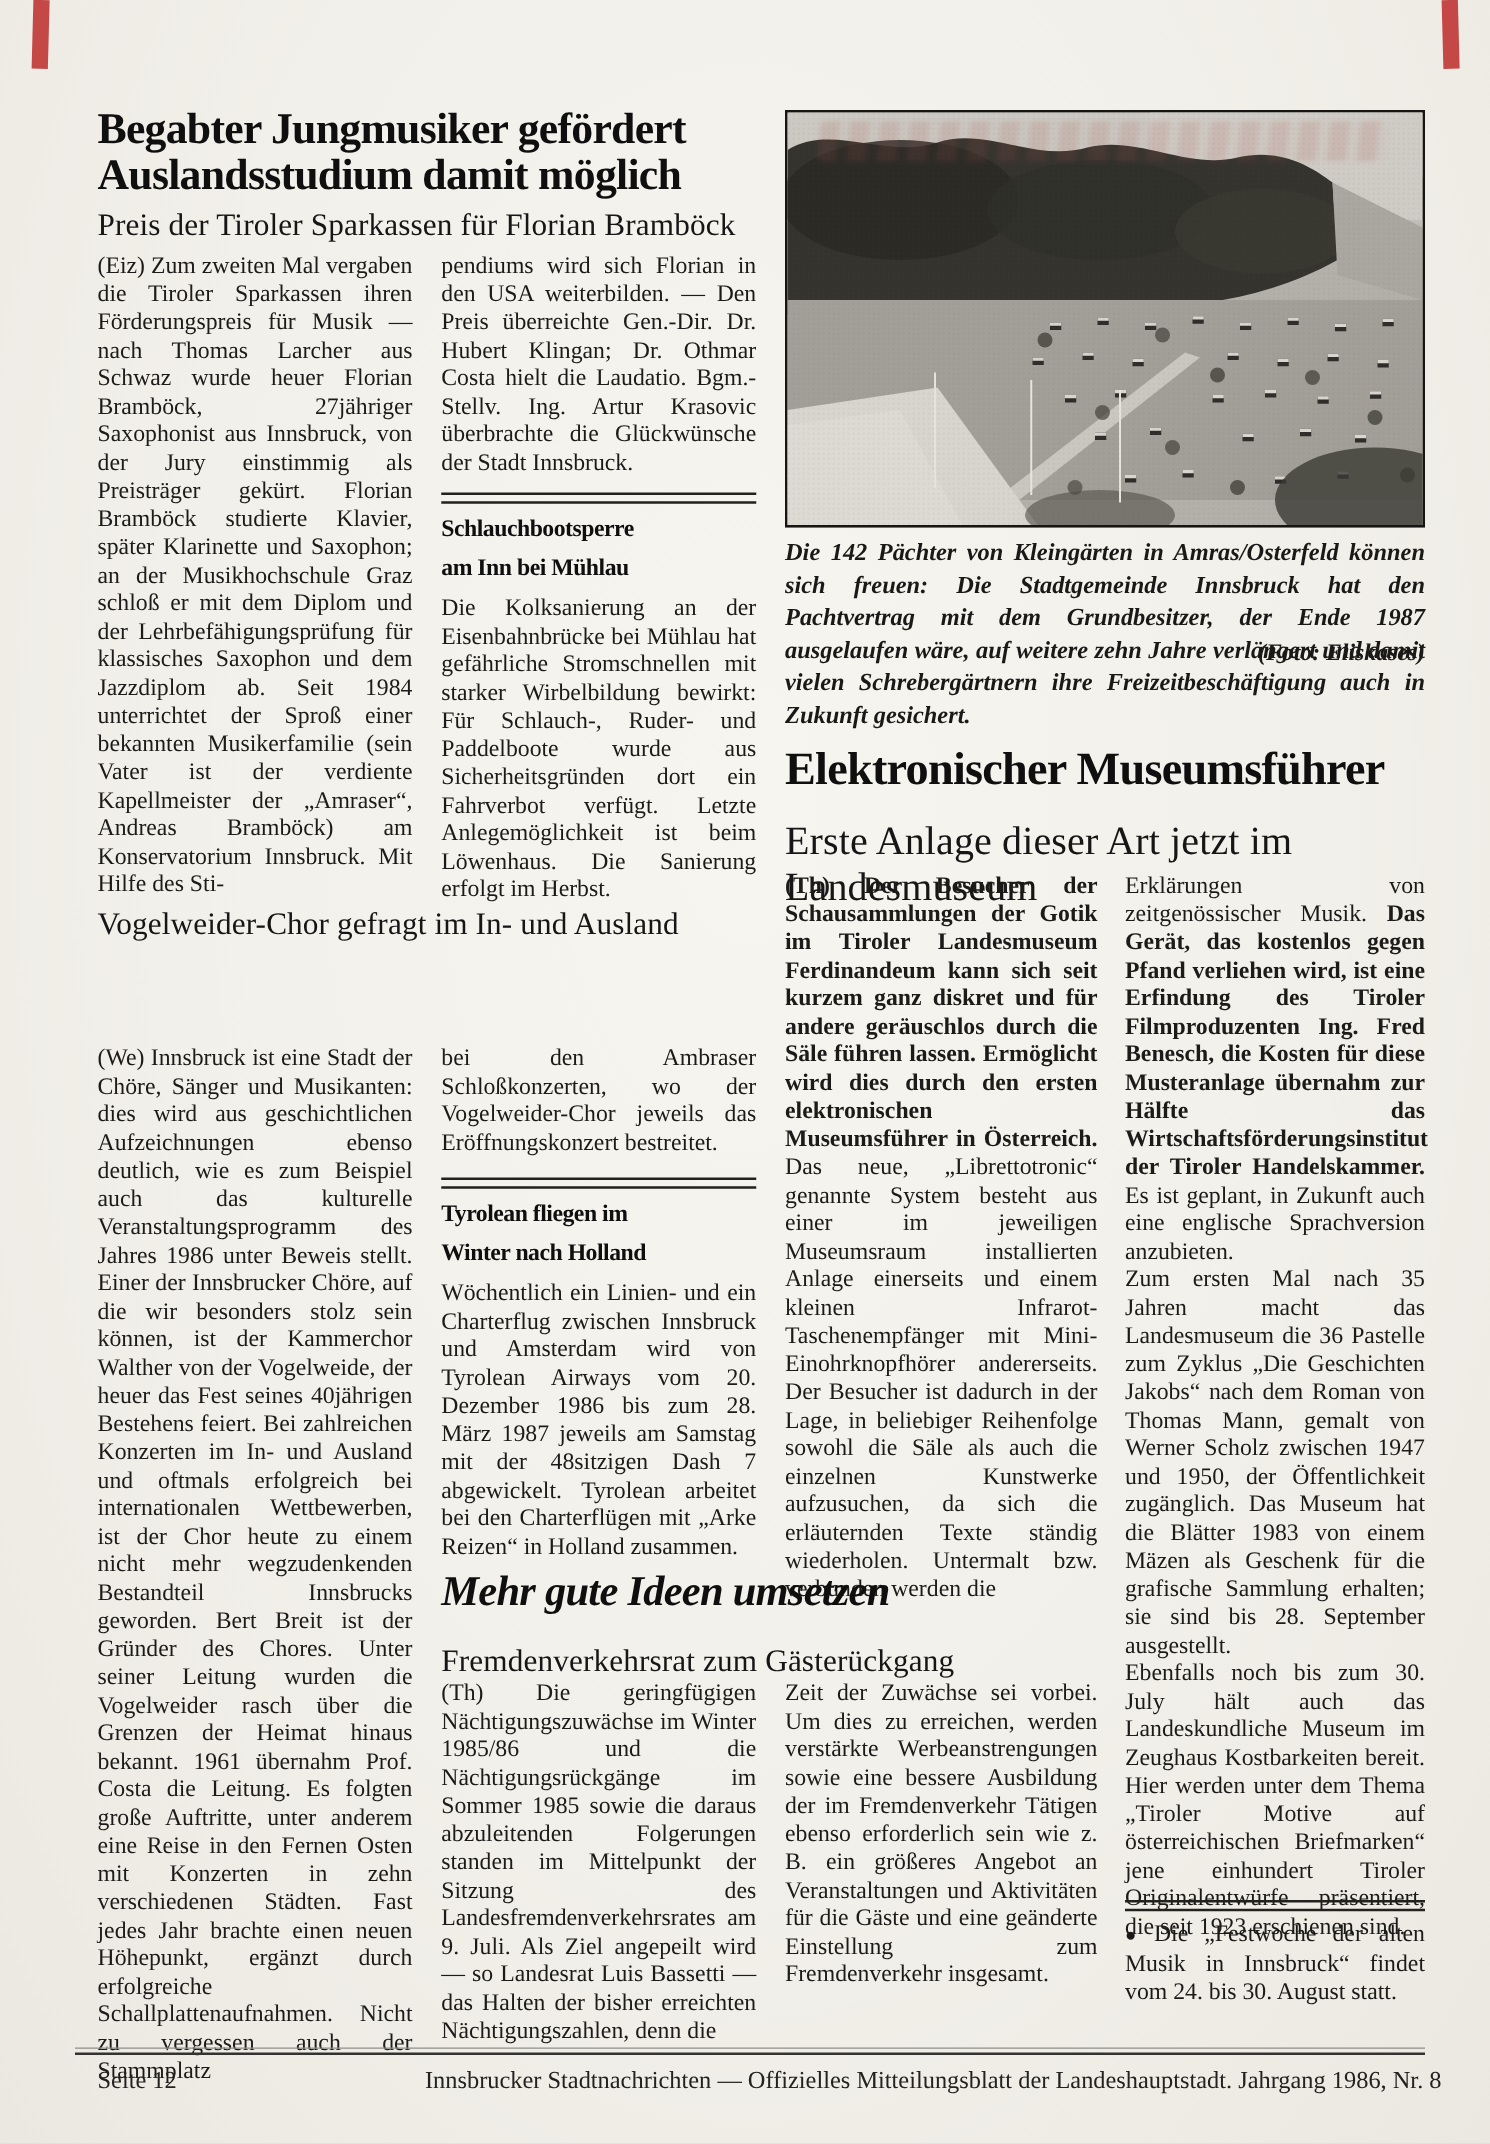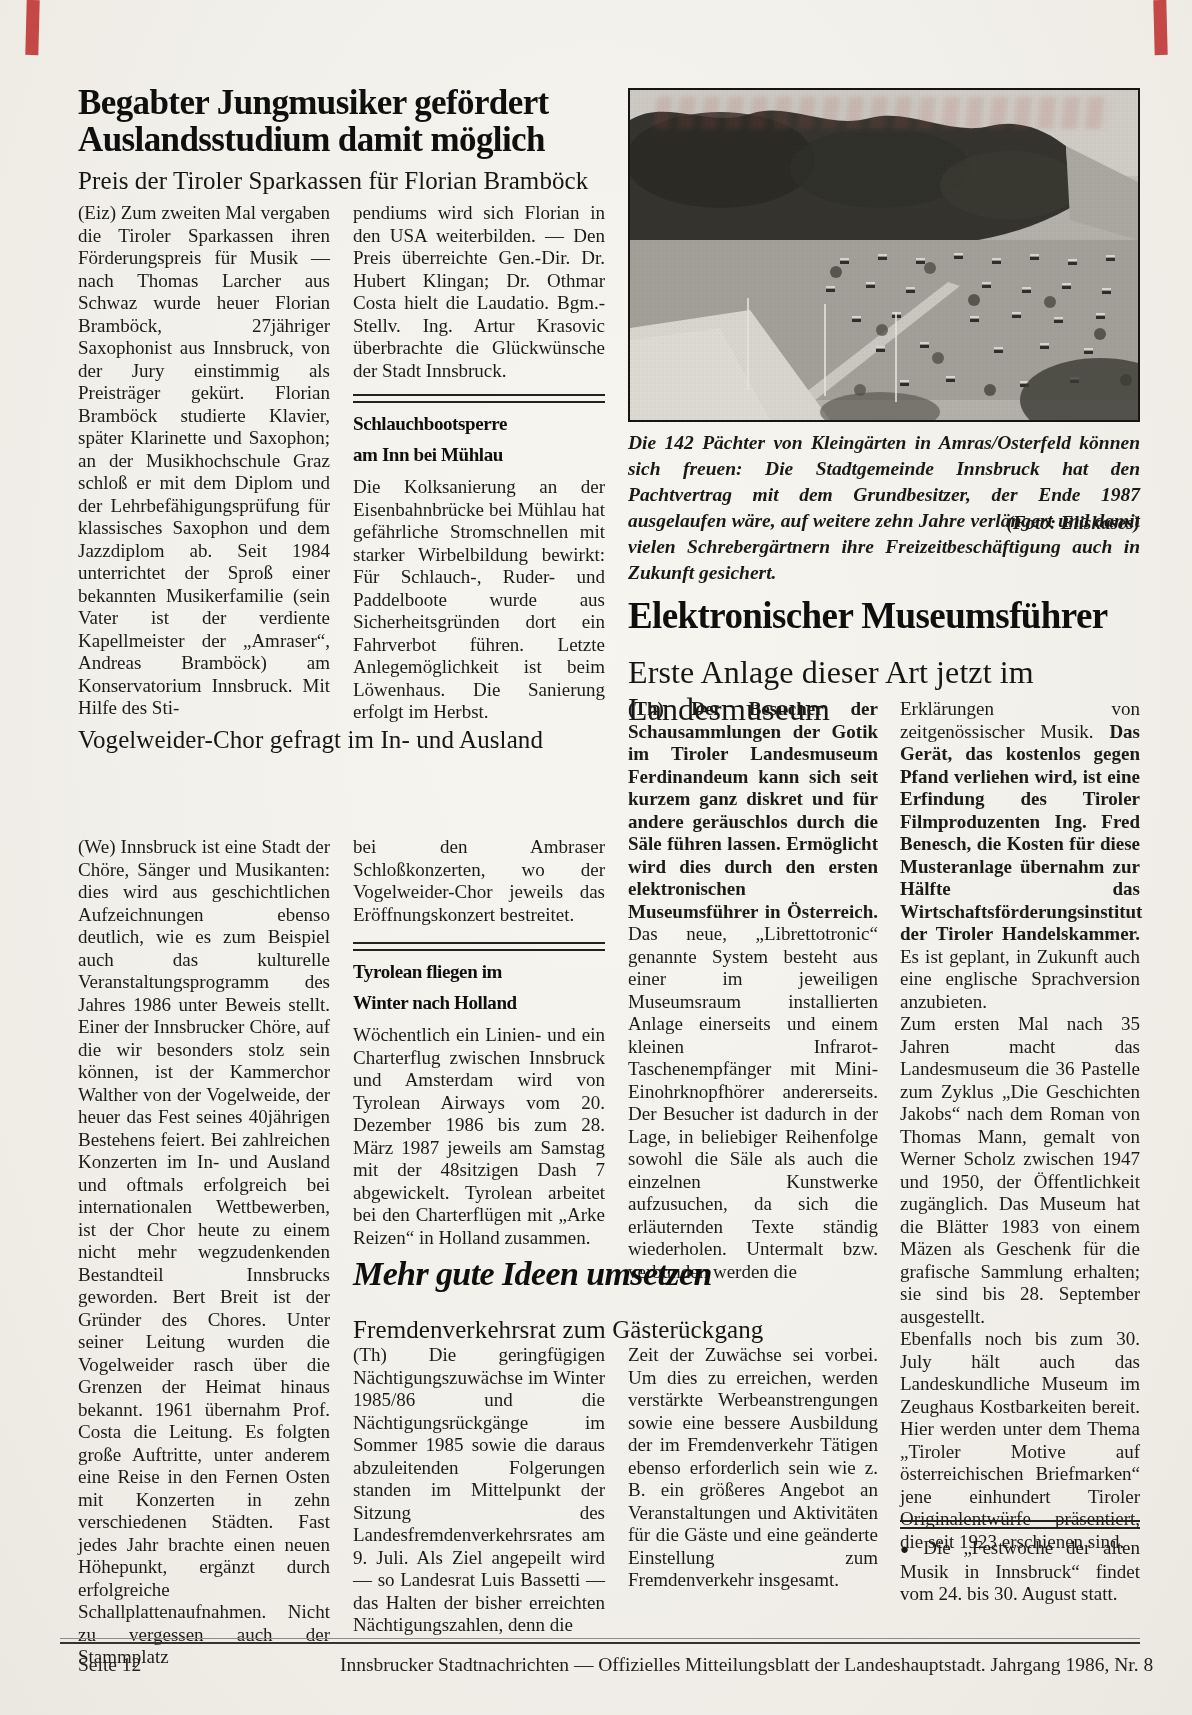--- a/index.html
+++ b/index.html
@@ -42,21 +42,21 @@
     <div class="h-big" style="font-size:35px;">Begabter Jungmusiker gefördert
 Auslandsstudium damit möglich</div>
     <div class="sub" style="margin-top:8px;">Preis der Tiroler Sparkassen für Florian Bramböck</div>
   </div>
   <div class="abs body-col" style="left:78px;top:202px;width:252px;height:500px;">(Eiz) Zum zweiten Mal vergaben die Tiroler Sparkassen ihren Förderungspreis für Musik — nach Thomas Larcher aus Schwaz wurde heuer Florian Bramböck, 27jähriger Saxophonist aus Innsbruck, von der Jury einstimmig als Preisträger gekürt. Florian Bramböck studierte Klavier, später Klarinette und Saxophon; an der Musikhochschule Graz schloß er mit dem Diplom und der Lehrbefähigungsprüfung für klassisches Saxophon und dem Jazzdiplom ab. Seit 1984 unterrichtet der Sproß einer bekannten Musikerfamilie (sein Vater ist der verdiente Kapellmeister der „Amraser“, Andreas Bramböck) am Konservatorium Innsbruck. Mit Hilfe des Sti-</div>
   <div class="abs body-col" style="left:353px;top:202px;width:252px;height:186px;">pendiums wird sich Florian in den USA weiterbilden. — Den Preis überreichte Gen.-Dir. Dr. Hubert Klingan; Dr. Othmar Costa hielt die Laudatio. Bgm.-Stellv. Ing. Artur Krasovic überbrachte die Glückwünsche der Stadt Innsbruck.</div>
 
   <div class="abs double-rule" style="left:353px;top:394px;width:252px;"></div>
   <div class="abs h-col" style="left:353px;top:408px;width:260px;">Schlauchbootsperre
 am Inn bei Mühlau</div>
-  <div class="abs body-col" style="left:353px;top:476px;width:252px;height:230px;">Die Kolksanierung an der Eisenbahnbrücke bei Mühlau hat gefährliche Stromschnellen mit starker Wirbelbildung bewirkt: Für Schlauch-, Ruder- und Paddelboote wurde aus Sicherheitsgründen dort ein Fahrverbot führen. Letzte Anlegemöglichkeit ist beim Löwenhaus. Die Sanierung erfolgt im Herbst.</div>
+  <div class="abs body-col" style="left:353px;top:476px;width:252px;height:230px;">Die Kolksanierung an der Eisenbahnbrücke bei Mühlau hat gefährliche Stromschnellen mit starker Wirbelbildung bewirkt: Für Schlauch-, Ruder- und Paddelboote wurde aus Sicherheitsgründen dort ein Fahrverbot verfügt. Letzte Anlegemöglichkeit ist beim Löwenhaus. Die Sanierung erfolgt im Herbst.</div>
 
   <div class="abs photo-frame" style="left:628px;top:88px;width:512px;height:334px;">
     <svg width="508" height="330" viewBox="0 0 508 330" xmlns="http://www.w3.org/2000/svg">
       <defs>
         <pattern id="dots" width="4" height="4" patternUnits="userSpaceOnUse">
           <circle cx="1" cy="1" r="0.6" fill="#55534e"></circle>
         </pattern>
         <g id="hut">
           <rect width="9" height="6" fill="#2e2d29"></rect>
           <rect width="9" height="2.6" fill="#d8d6cf"></rect>

